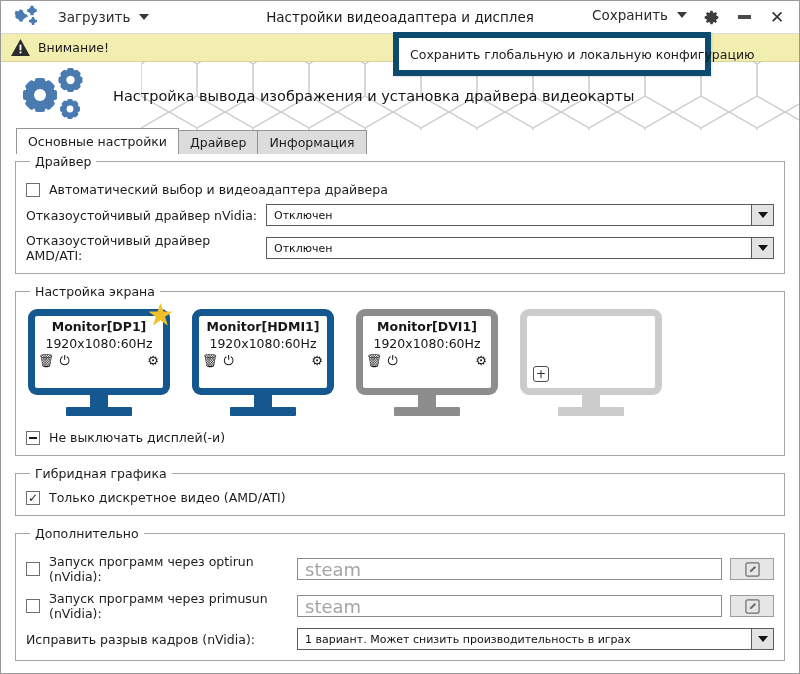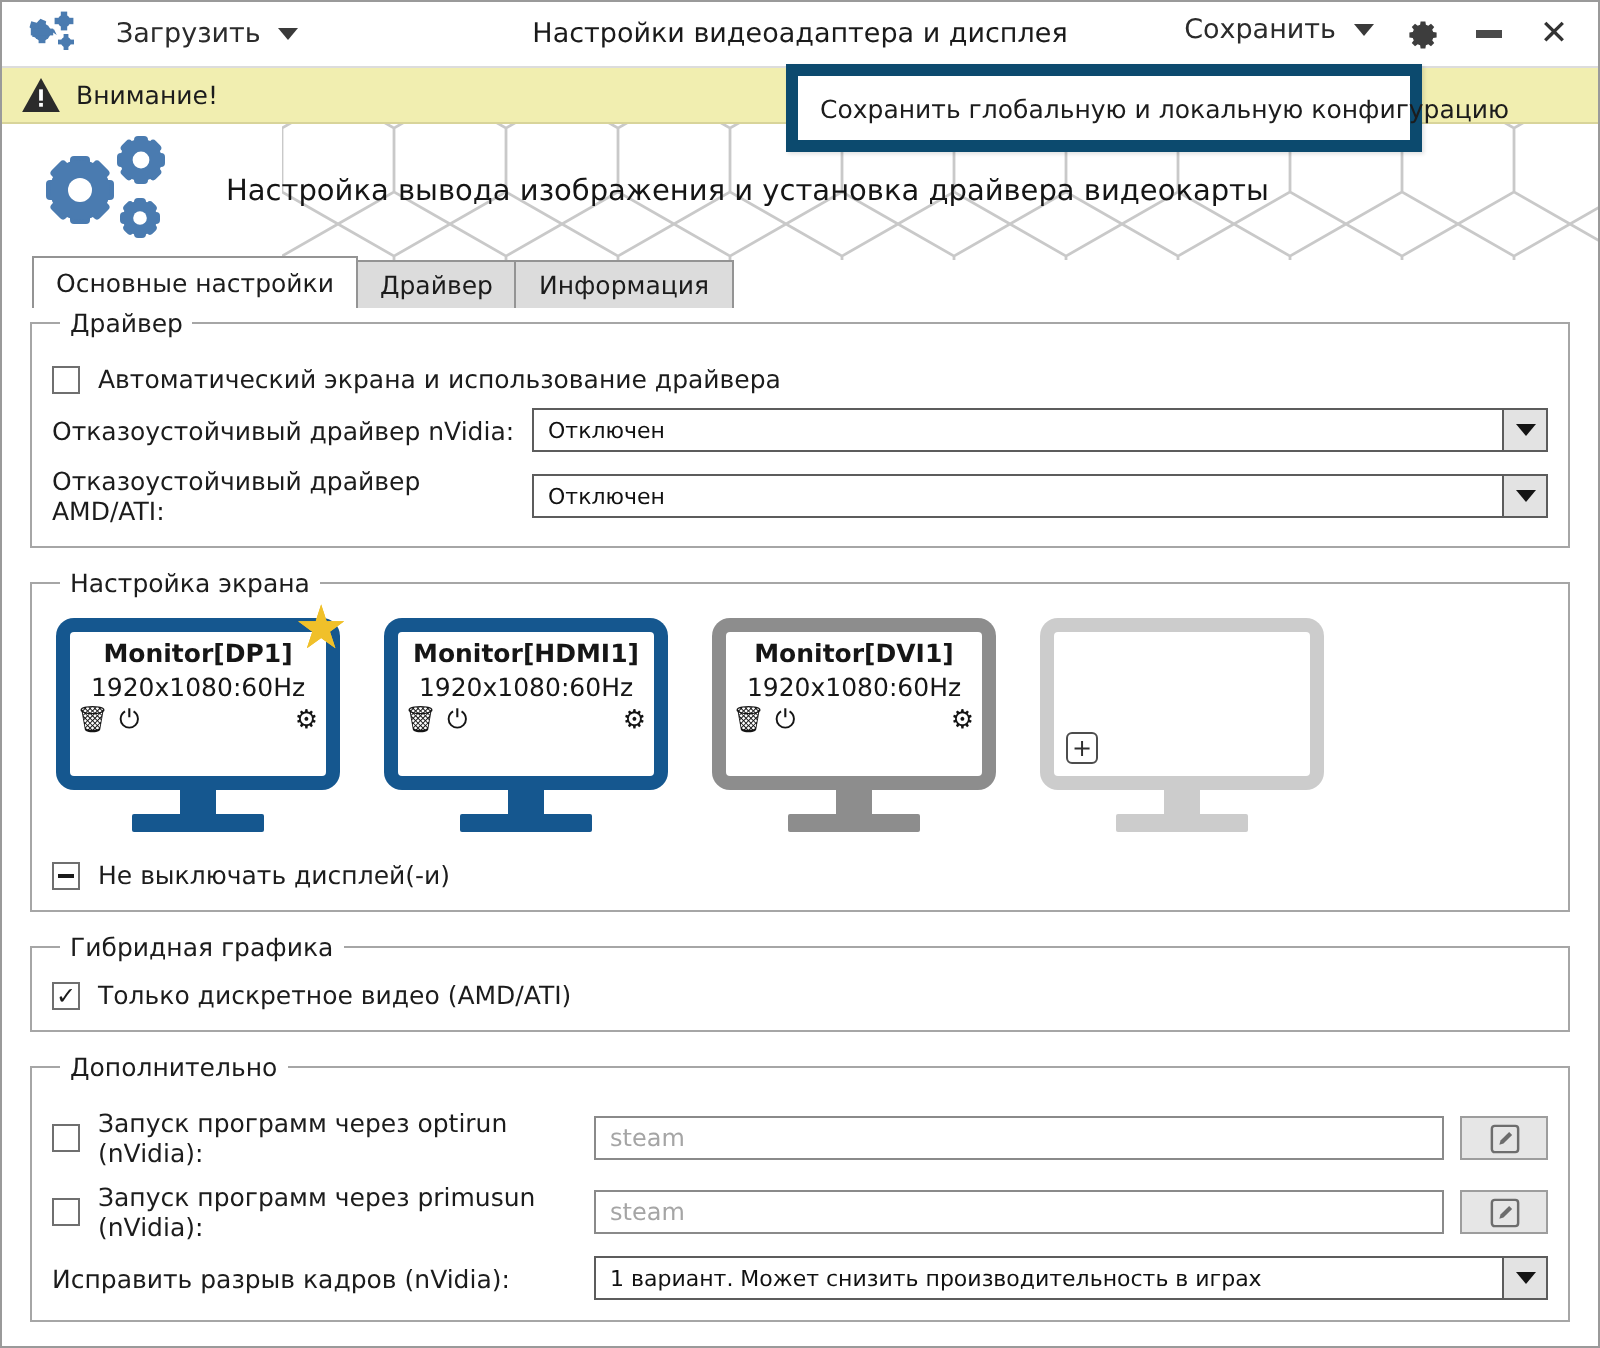--- a/index.html
+++ b/index.html
@@ -232,21 +232,21 @@
     display: block;
   }
 
   
   .tfield {
     height: 22px;
     border: 1px solid #8a8a8a;
     background: #fff;
     display: flex; align-items: center;
     padding-left: 7px;
-    font-size: 12px;
+    font-size: 18px;
     color: #a5a5a5;
     cursor: text;
   }
   .editbtn {
     width: 44px; height: 22px;
     border: 1px solid #9d9d9d;
     background: #e6e6e6;
     display: flex; align-items: center; justify-content: center;
     margin-left: 8px;
     cursor: default;
@@ -435,21 +435,21 @@
     <div class="tab">Информация</div>
   </div>
 
   <div class="content">
 
     <fieldset class="group">
       <legend>Драйвер</legend>
 
       <div class="row">
         <span class="cb"></span>
-        <span class="lbl">Автоматический экрана и использование драйвера</span>
+        <span class="lbl">Автоматический выбор и видеоадаптера драйвера</span>
       </div>
 
       <div class="row">
         <span class="lbl" style="width:240px">Отказоустойчивый драйвер nVidia:</span>
         <div class="combo" style="flex:1">
           <span class="cv">Отключен</span>
           <span class="cbtn">
               <i></i>
             </span>
         </div>

